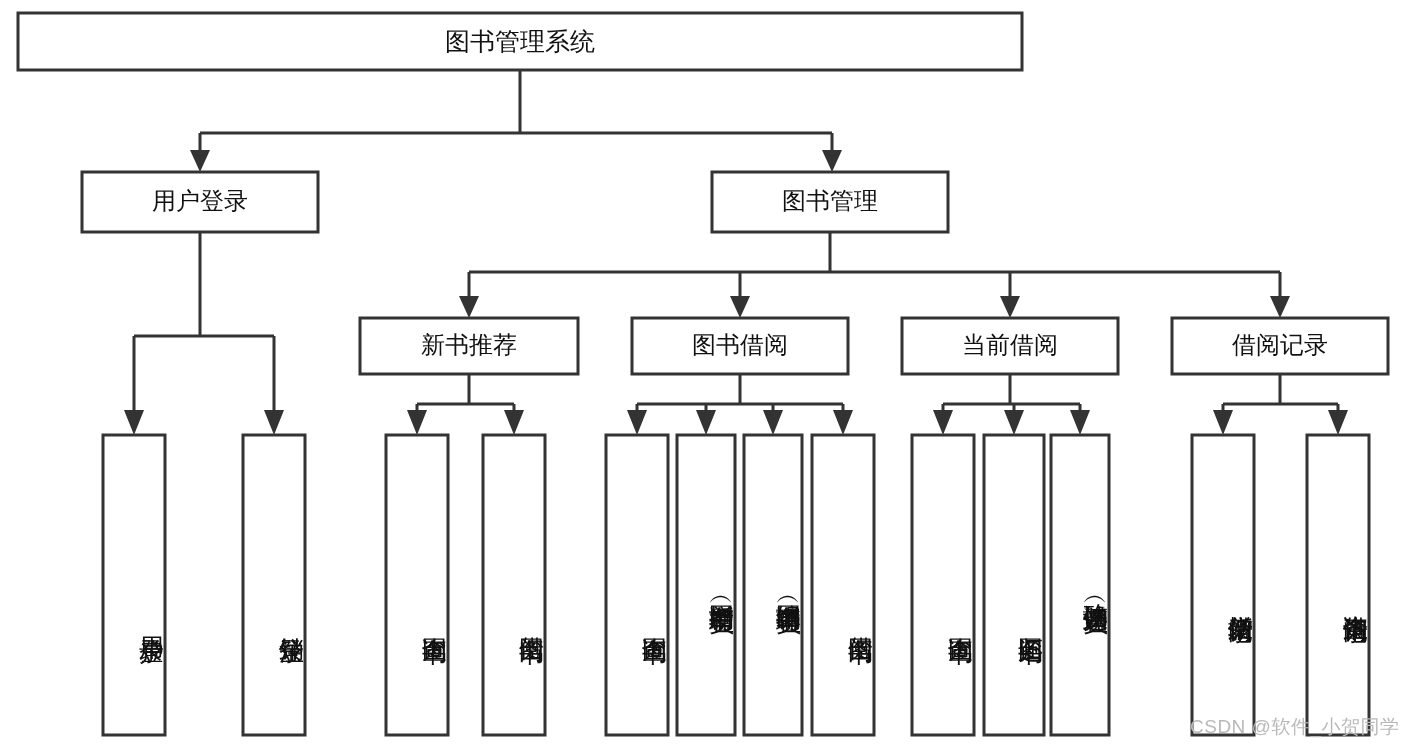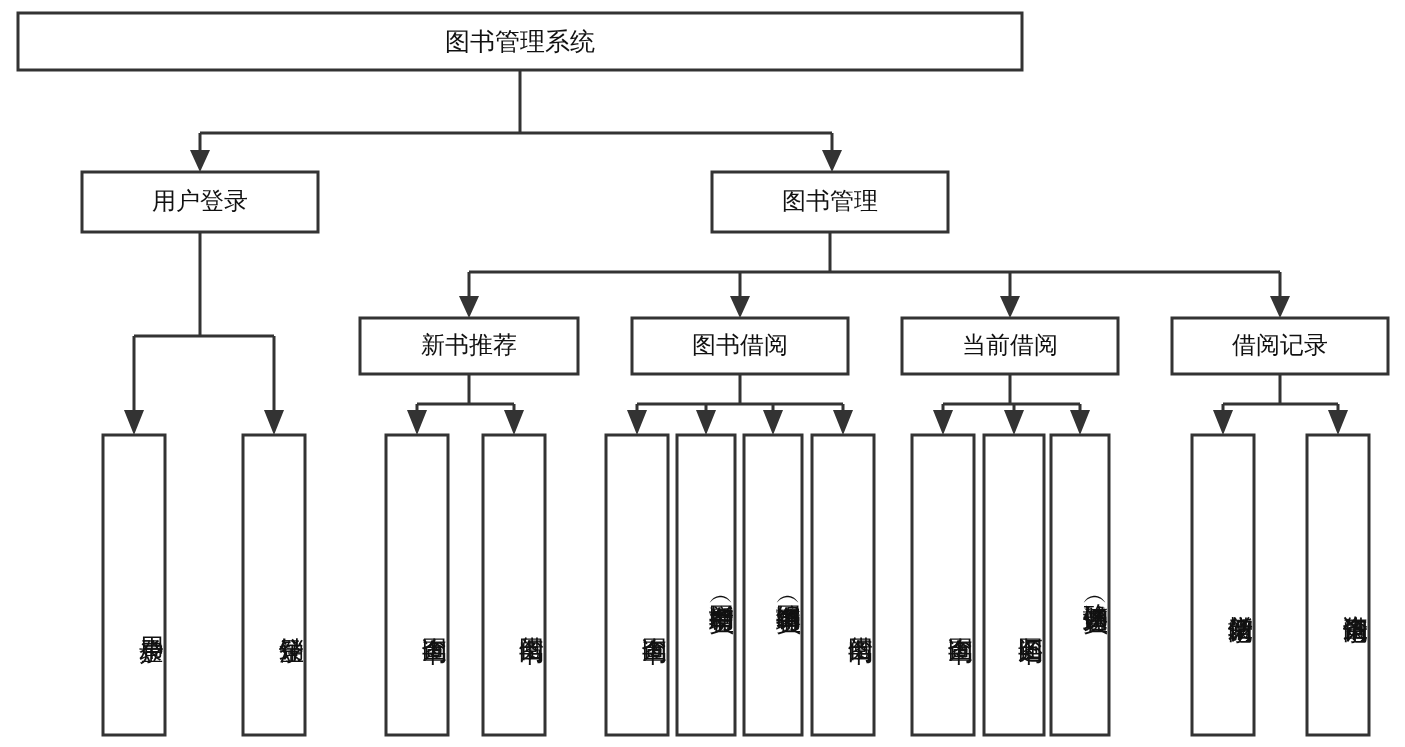--- a/index.html
+++ b/index.html
@@ -186,14 +186,15 @@
   <div class="leaf-label" style="left:606px;  top:505px;  width:62px;  height:228px;">查询图书</div>
   <div class="leaf-label" style="left:677px;  top:443px;  width:58px;  height:290px;">新增图书（管理员）</div>
   <div class="leaf-label" style="left:744px;  top:443px;  width:58px;  height:290px;">编辑图书（管理员）</div>
   <div class="leaf-label" style="left:812px;  top:505px;  width:62px;  height:228px;">借阅图书</div>
   <div class="leaf-label" style="left:912px;  top:505px;  width:62px;  height:228px;">查询图书</div>
   <div class="leaf-label" style="left:984px;  top:505px;  width:60px;  height:228px;">归还图书</div>
   <div class="leaf-label" style="left:1051px; top:443px;  width:58px;  height:290px;">确认归还（管理员）</div>
   <div class="leaf-label" style="left:1192px; top:462px;  width:62px;  height:271px;">新增借阅记录</div>
   <div class="leaf-label" style="left:1307px; top:462px;  width:62px;  height:271px;">查询借阅记录</div>
 
+  <div class="watermark">CSDN @软件_小贺同学</div>
 
 </div>
 
 </body></html>

